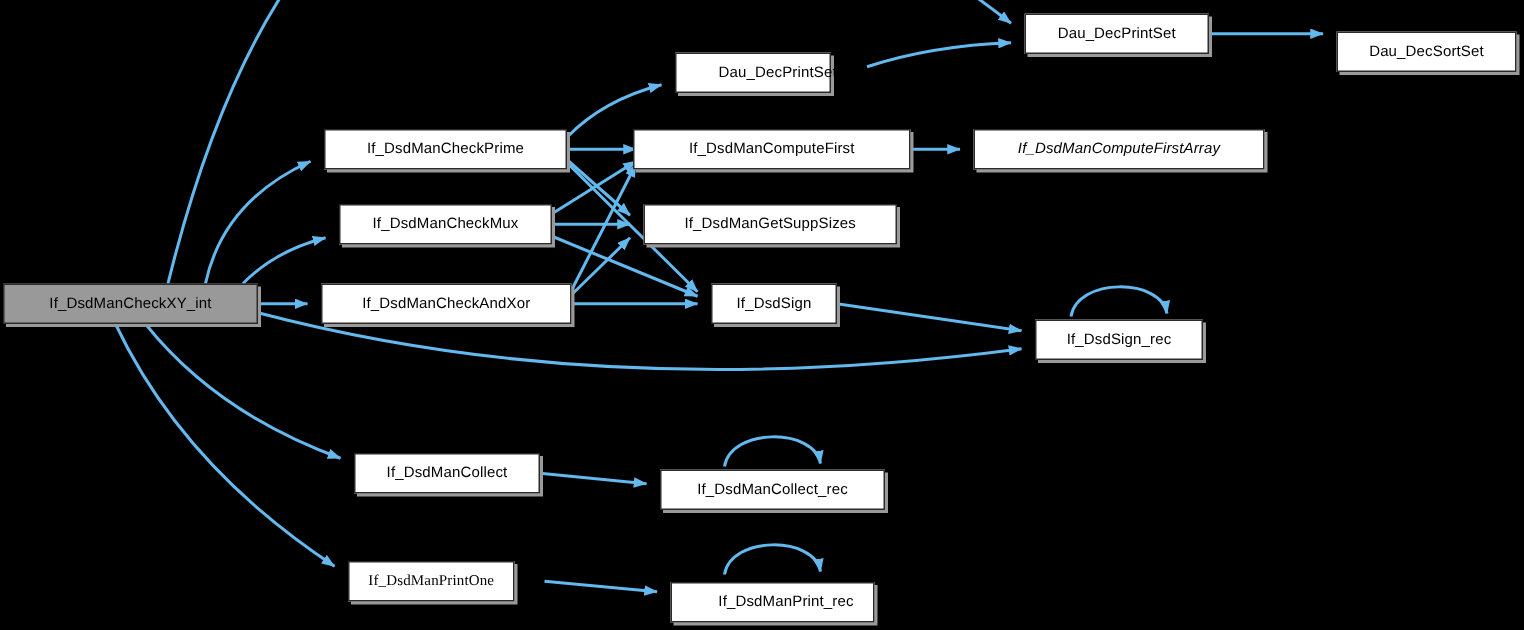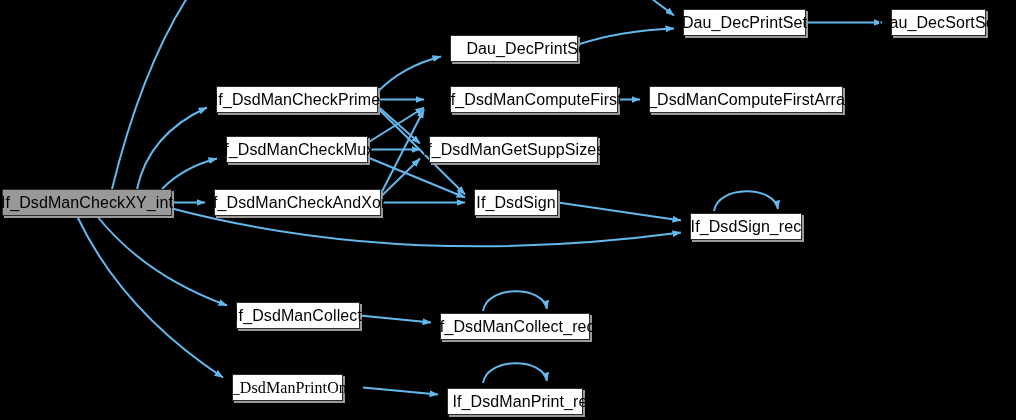--- a/index.html
+++ b/index.html
@@ -26,21 +26,21 @@
   .node-box {
     position: absolute;
     box-sizing: border-box;
     background: #ffffff;
     border: 1px solid #2b2b2b;
     box-shadow: 2px 2px 0 0 #9a9a9a;
     display: flex;
     align-items: center;
     justify-content: center;
     color: #000000;
-    font-size: 16px;
+    font-size: 10px;
     font-family: "Liberation Sans", sans-serif;
     white-space: nowrap;
     letter-spacing: 0.1px;
     z-index: 5;
   }
   .node-box.highlight {
     background: #999999;
     border: 1px solid #2b2b2b;
   }
   .node-label {
@@ -93,39 +93,39 @@
       </div>
       <div class="node-box" style="left: 216px; top: 86px; width: 162px; height: 27px;">
         <span class="node-label">If_DsdManCheckPrime</span>
       </div>
       <div class="node-box" style="left: 226px; top: 136px; width: 142px; height: 27px;">
         <span class="node-label">If_DsdManCheckMux</span>
       </div>
       <div class="node-box" style="left: 214px; top: 189px; width: 167px; height: 27px;">
         <span class="node-label">If_DsdManCheckAndXor</span>
       </div>
-      <div class="node-box" style="left: 450px; top: 35px; width: 128px; height: 27px; padding-left: 38px;">
+      <div class="node-box" style="left: 450px; top: 35px; width: 104px; height: 27px; padding-left: 38px;">
         <span class="node-label">Dau_DecPrintSets</span>
       </div>
-      <div class="node-box" style="left: 450px; top: 86px; width: 168px; height: 27px;">
+      <div class="node-box" style="left: 422px; top: 86px; width: 185px; height: 27px;">
         <span class="node-label">If_DsdManComputeFirst</span>
       </div>
       <div class="node-box" style="left: 429px; top: 136px; width: 169px; height: 27px;">
         <span class="node-label">If_DsdManGetSuppSizes</span>
       </div>
       <div class="node-box" style="left: 474px; top: 189px; width: 84px; height: 27px;">
         <span class="node-label">If_DsdSign</span>
       </div>
       <div class="node-box" style="left: 683px; top: 9px; width: 123px; height: 27px;">
         <span class="node-label">Dau_DecPrintSet</span>
       </div>
-      <div class="node-box" style="left: 891px; top: 9px; width: 95px; height: 27px;">
+      <div class="node-box" style="left: 891px; top: 21px; width: 120px; height: 27px;">
         <span class="node-label">Dau_DecSortSet</span>
       </div>
-      <div class="node-box" style="left: 649px; top: 86px; width: 194px; height: 27px;">
+      <div class="node-box" style="left: 649px; top: 86px; width: 194px; height: 27px; font-style: italic;">
         <span class="node-label">If_DsdManComputeFirstArray</span>
       </div>
       <div class="node-box" style="left: 690px; top: 213px; width: 112px; height: 27px;">
         <span class="node-label">If_DsdSign_rec</span>
       </div>
       <div class="node-box" style="left: 236px; top: 302px; width: 124px; height: 27px;">
         <span class="node-label">If_DsdManCollect</span>
       </div>
       <div class="node-box" style="left: 440px; top: 313px; width: 150px; height: 27px; align-items: center;">
         <span class="node-label">If_DsdManCollect_rec</span>

